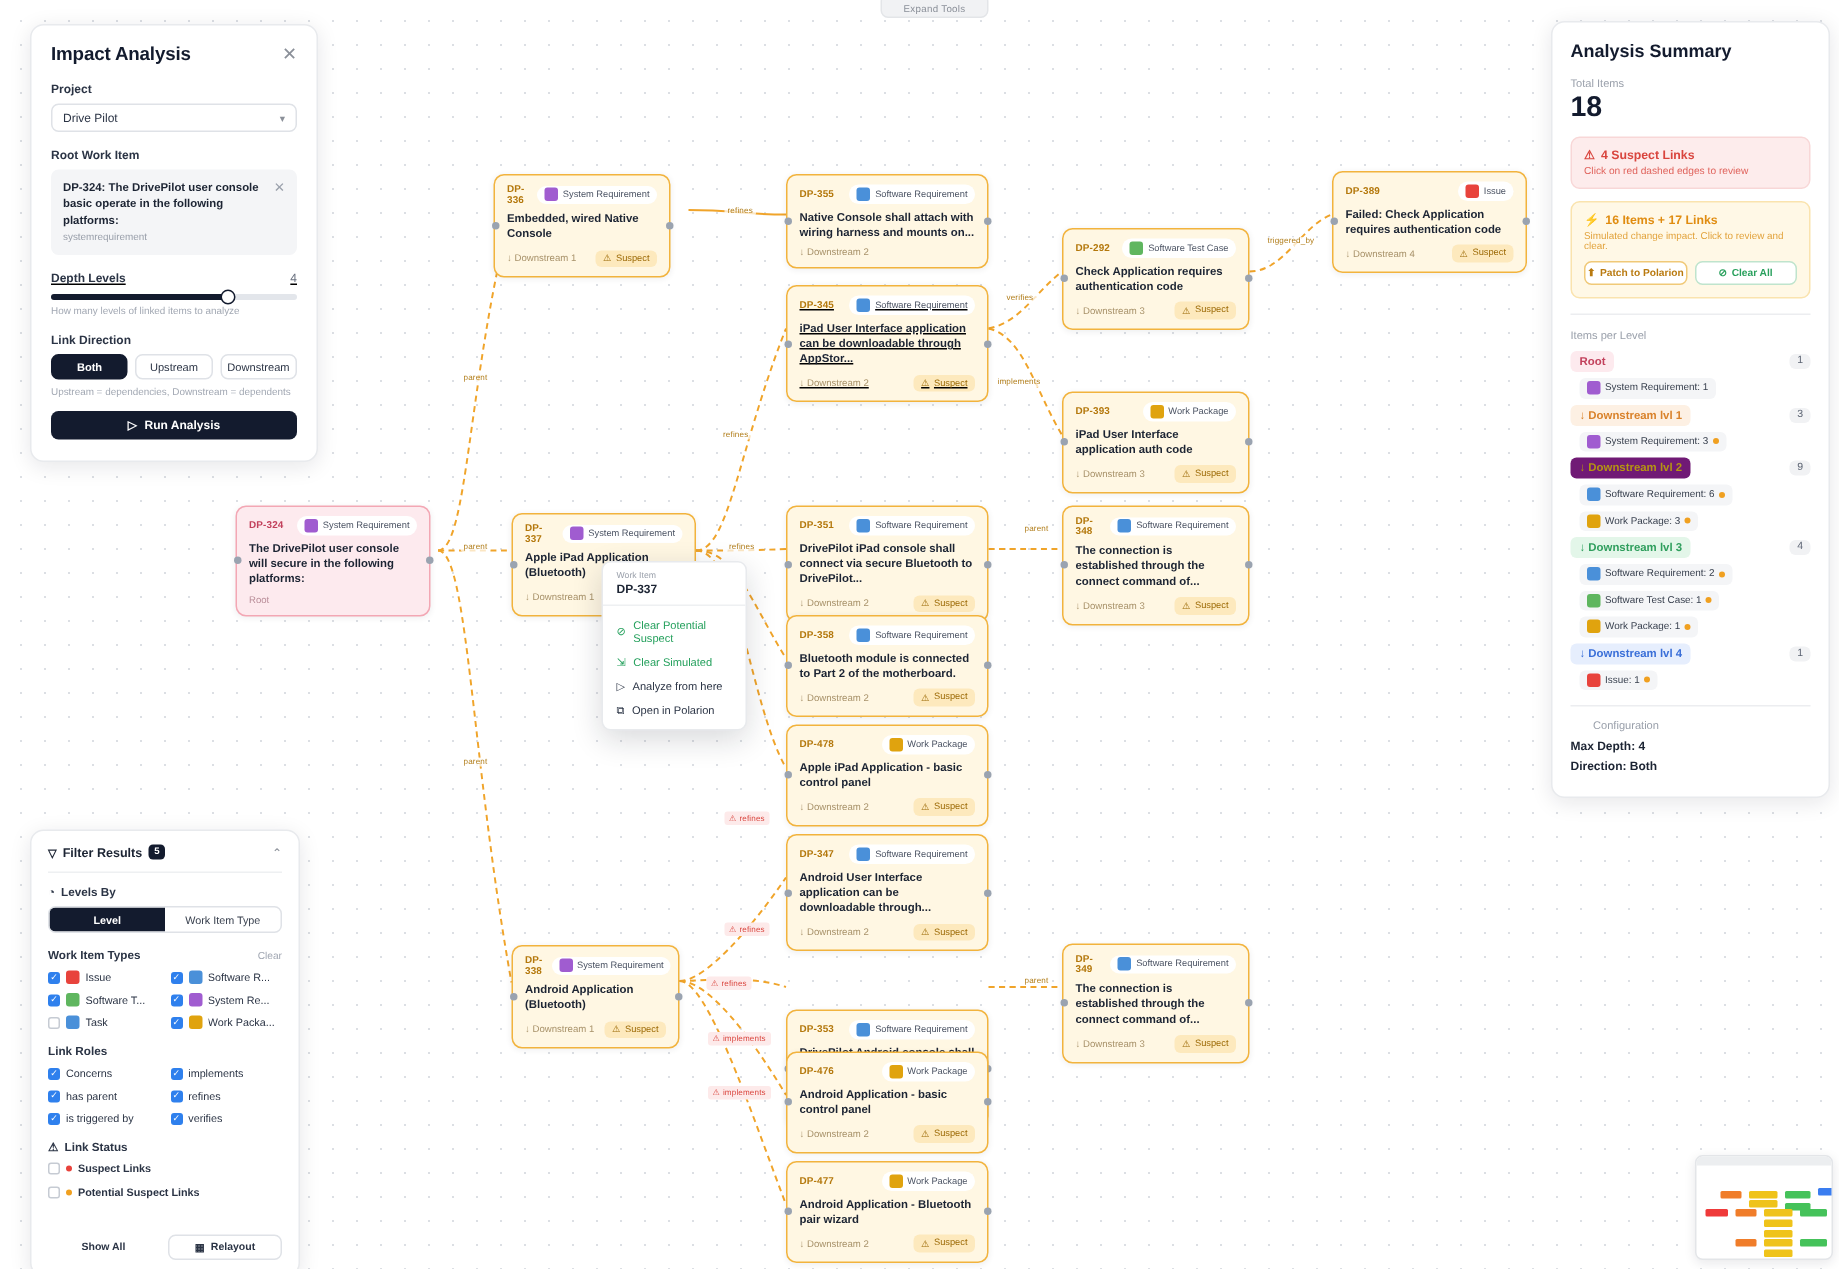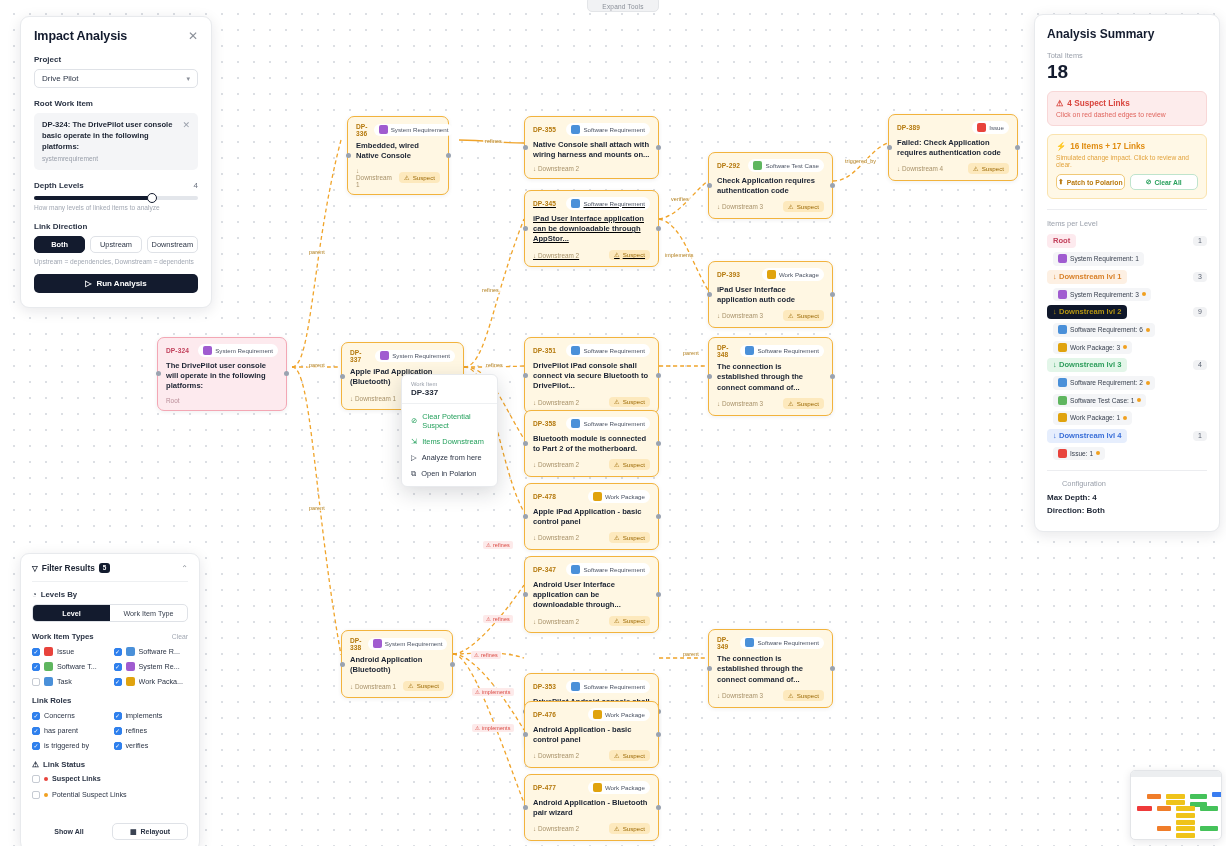--- a/index.html
+++ b/index.html
@@ -43,21 +43,21 @@
     justify-content:space-between; padding:0 7px; margin-bottom:11px;
   }
   .select .chev { font-size:7px; color:#8b9099; }
   .rootbox {
     background:#f4f5f7; border-radius:5px; padding:7px 8px 8px; margin-bottom:11px;
     display:flex; justify-content:space-between; gap:4px;
   }
   .rootbox .txt { font-size:7.6px; font-weight:bold; color:#1c2433; line-height:1.42; }
   .rootbox .sub { font-size:6.6px; font-weight:normal; color:#9aa0ab; margin-top:3px; }
   .rootbox .x { font-size:9px; color:#9aa0ab; }
-  .rowline { display:flex; align-items:baseline; justify-content:space-between; }
+  .rowline { display:flex; align-items:baseline; justify-content:space-between;text-decoration:underline; }
   .depthval { font-size:8px; color:#6b7280; }
   .slider { position:relative; height:4px; margin:6px 0 4px; }
   .slider .track { position:absolute; inset:0; background:#e3e6eb; border-radius:3px; }
   .slider .fill { position:absolute; left:0; top:0; bottom:0; width:72%; background:#131b2e; border-radius:3px;}
   .slider .knob { position:absolute; left:calc(72% - 5px); top:-3px; width:10px; height:10px;
     background:#fff; border:1.6px solid #131b2e; border-radius:50%; }
   .hint { font-size:6.6px; color:#a2a8b3; margin-bottom:11px; }
   .seg { display:flex; gap:5px; margin-bottom:5px; }
   .seg .opt {
     flex:1; height:17px; border:1px solid #dfe2e7; border-radius:5px; background:#fff;
@@ -296,21 +296,21 @@
         <span class="lvl-count">3</span>
       </div>
       <div class="type-line">
         <span class="type-pill">
           <span class="ico" style="background:#a05cd0"></span>
           <span>System Requirement: 3</span>
           <span class="dot-amber"></span>
         </span>
       </div>
       <div class="lvl-row">
-        <span class="lvl-chip" style="background: #0f172a; color: rgb(180, 149, 18);">↓ Downstream lvl 2</span>
+        <span class="lvl-chip" style="background: #701a75; color: rgb(180, 149, 18);">↓ Downstream lvl 2</span>
         <span class="lvl-count">9</span>
       </div>
       <div class="type-line">
         <span class="type-pill">
           <span class="ico" style="background:#4a90d9"></span>
           <span>Software Requirement: 6</span>
           <span class="dot-amber"></span>
         </span>
         <span class="type-pill">
           <span class="ico" style="background:#e0a30e"></span>
@@ -451,21 +451,21 @@
   </div>
   <div id="status-host" style="margin-bottom:24px">
       <div class="chk" style="margin-bottom: 7px;">
         <span class="box"></span>
         <span class="dot-amber" style="background:#e8433c"></span>
         <span style="font-weight:bold">Suspect Links</span>
       </div>
       <div class="chk" style="margin-bottom: 7px;">
         <span class="box"></span>
         <span class="dot-amber" style="background:#f0a020"></span>
-        <span style="font-weight:normal">Potential Suspect Links</span>
+        <span style="font-weight:bold">Potential Suspect Links</span>
       </div>
     </div>
 
   <div class="foot-btns">
     <div class="fb plain">Show All</div>
     <div class="fb bord">
       <span>▦</span>
       <span>Relayout</span>
     </div>
   </div>
@@ -473,28 +473,28 @@
 
 <div id="nodes-host">
     <div class="node root" style="left: 157px; top: 337px; width: 130px; min-height: 60px;">
       <div class="nhdr">
         <span class="nid">DP-324</span>
         <span class="ntype">
           <span class="ico" style="background:#a05cd0"></span>
           <span>System Requirement</span>
         </span>
       </div>
-      <div class="ntitle">The DrivePilot user console will operate in the following platforms:</div>
+      <div class="ntitle">The DrivePilot user console will secure in the following platforms:</div>
       <div class="nfoot">
         <span class="nlvl">Root</span>
       </div>
       <span class="port l"></span>
       <span class="port r"></span>
     </div>
-    <div class="node" style="left: 347px; top: 116px; width: 102px; min-height: 48px;">
+    <div class="node" style="left: 329px; top: 116px; width: 118px; min-height: 48px;">
       <div class="nhdr">
         <span class="nid">DP-336</span>
         <span class="ntype">
           <span class="ico" style="background:#a05cd0"></span>
           <span>System Requirement</span>
         </span>
       </div>
       <div class="ntitle">Embedded, wired Native Console</div>
       <div class="nfoot">
         <span class="nlvl">↓ Downstream 1</span>
@@ -847,21 +847,21 @@
     <div class="v">DP-337</div>
   </div>
   <div class="cdiv"></div>
   <div id="ctx-host">
       <div class="mi green">
         <span>⊘</span>
         <span>Clear Potential Suspect</span>
       </div>
       <div class="mi green">
         <span>⇲</span>
-        <span>Items Downstream</span>
+        <span>Clear Simulated</span>
       </div>
       <div class="mi">
         <span>▷</span>
         <span>Analyze from here</span>
       </div>
       <div class="mi">
         <span>⧉</span>
         <span>Open in Polarion</span>
       </div>
     </div>

